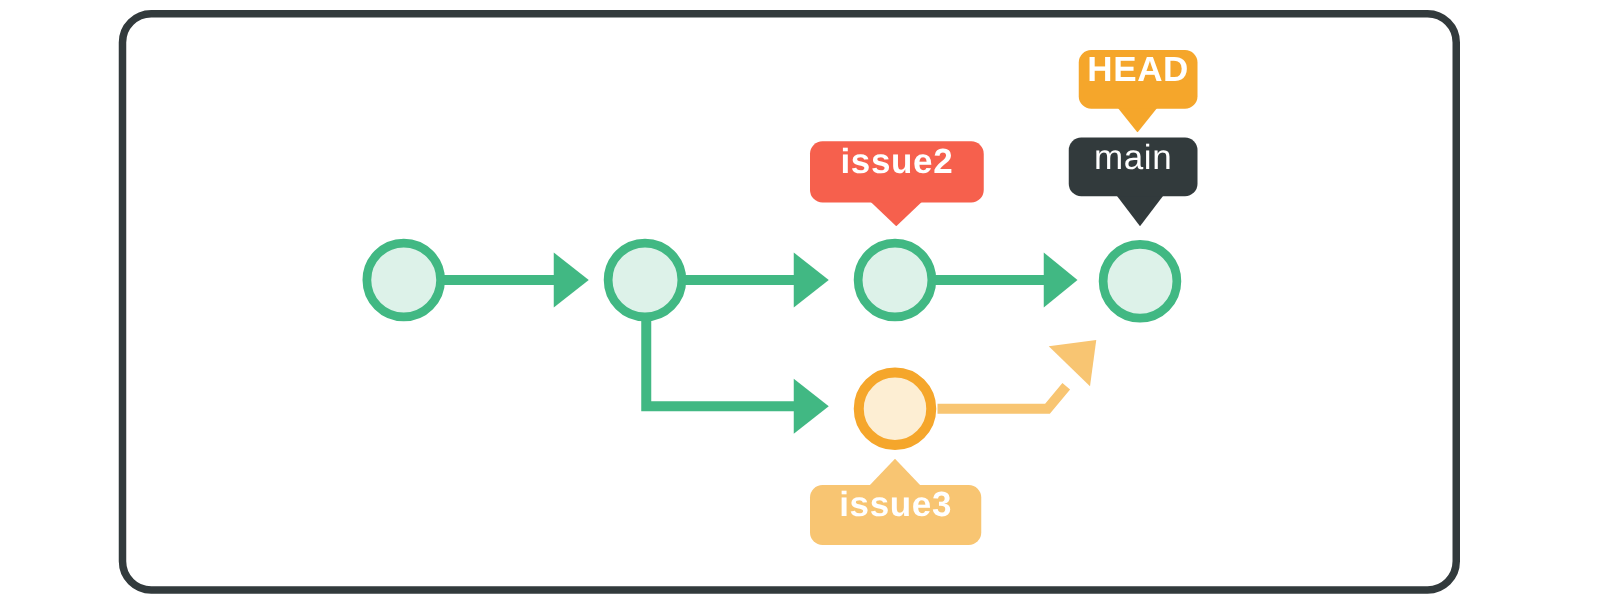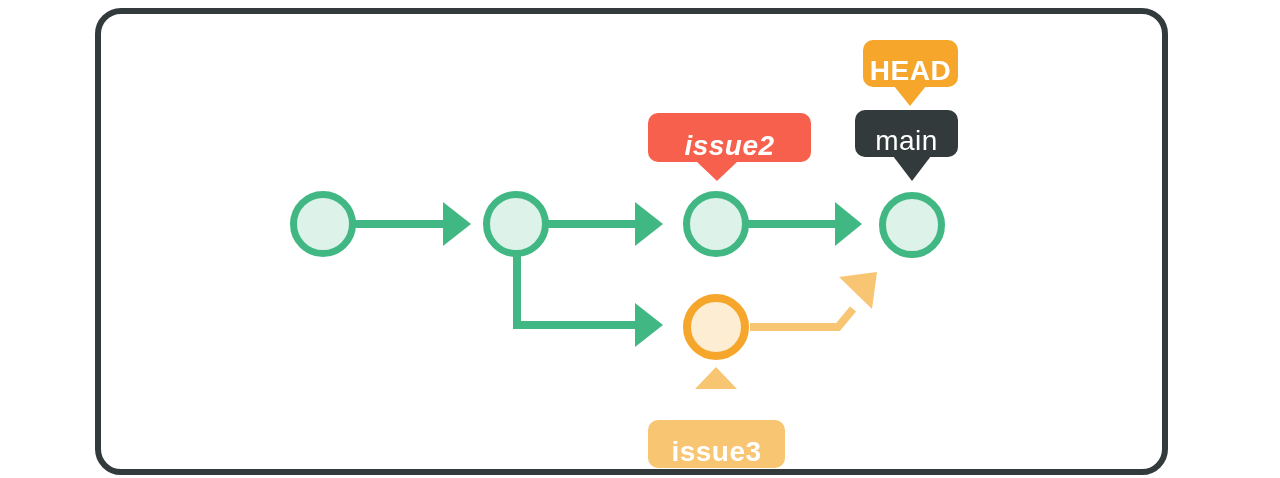--- a/index.html
+++ b/index.html
@@ -20,31 +20,31 @@
   }
   svg.graph{position:absolute;left:0;top:0;}
   .edge-green{stroke:var(--green);stroke-width:8;fill:none;}
   .arrowhead-green{fill:var(--green);stroke:none;}
   .node-green{fill:var(--green-fill);stroke:var(--green);stroke-width:7;}
   .node-orange{fill:var(--orange-fill);stroke:var(--orange);stroke-width:8;}
   .edge-orange{stroke:var(--orange-light);stroke-width:8;fill:none;}
   .arrowhead-orange{fill:var(--orange-light);stroke:none;}
   .badge{
     position:absolute;
-    display:flex;align-items:flex-end;justify-content:center;
+    display:flex;align-items:flex-start;justify-content:center;
     border-radius:10px;
     color:#ffffff;
     font-size:28px;
     letter-spacing:0.5px;
     z-index:2;
   }
   .badge-head{left:863px;top:40px;width:95px;height:47px;background:var(--orange);font-weight:700;}
   .badge-main{left:855px;top:110px;width:103px;height:47px;background:var(--dark);font-weight:400;}
-  .badge-issue2{left:648px;top:113px;width:163px;height:49px;background:var(--red);font-weight:600;font-style:italic;}
-  .badge-issue3{left:648px;top:388px;width:137px;height:48px;background:var(--orange-light);font-weight:600;margin-top:32px;}
+  .badge-issue2{left:648px;top:113px;width:139px;height:49px;background:var(--red);font-weight:600;}
+  .badge-issue3{left:648px;top:388px;width:137px;height:48px;background:var(--orange-light);font-weight:600;}
   .pointer{position:absolute;z-index:1;}
   .pointer-down{clip-path:polygon(0 0,100% 0,50% 100%);}
   .pointer-up{clip-path:polygon(50% 0,0 100%,100% 100%);}
   .ptr-head{left:894px;top:86px;width:32px;height:20px;background:var(--orange);}
   .ptr-main{left:893px;top:156px;width:38px;height:25px;background:var(--dark);}
   .ptr-issue2{left:696px;top:161px;width:42px;height:20px;background:var(--red);}
   .ptr-issue3{left:695px;top:367px;width:42px;height:22px;background:var(--orange-light);}
 </style>
 </head>
 <body>

